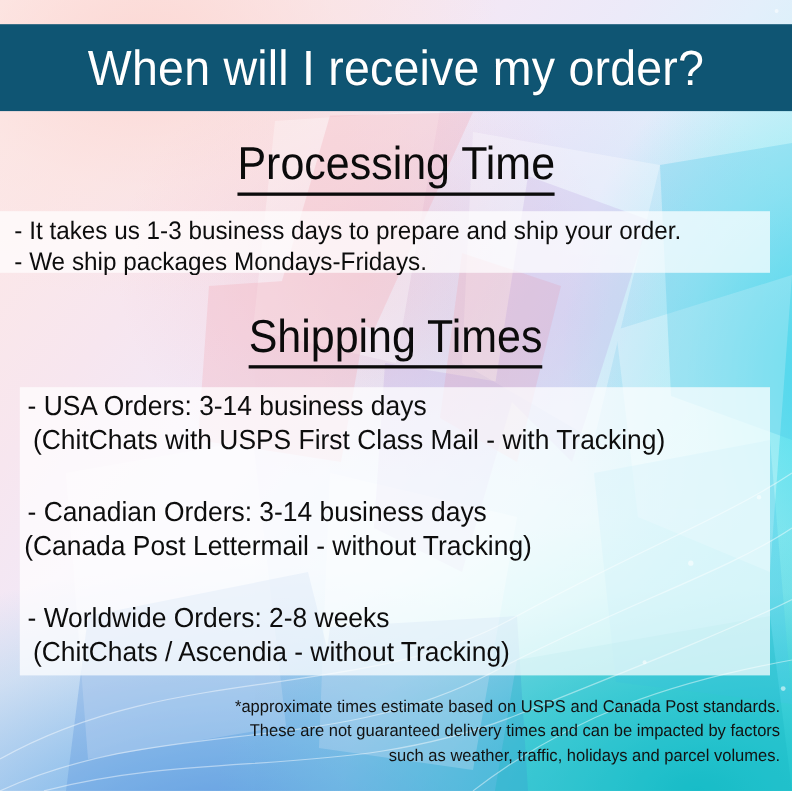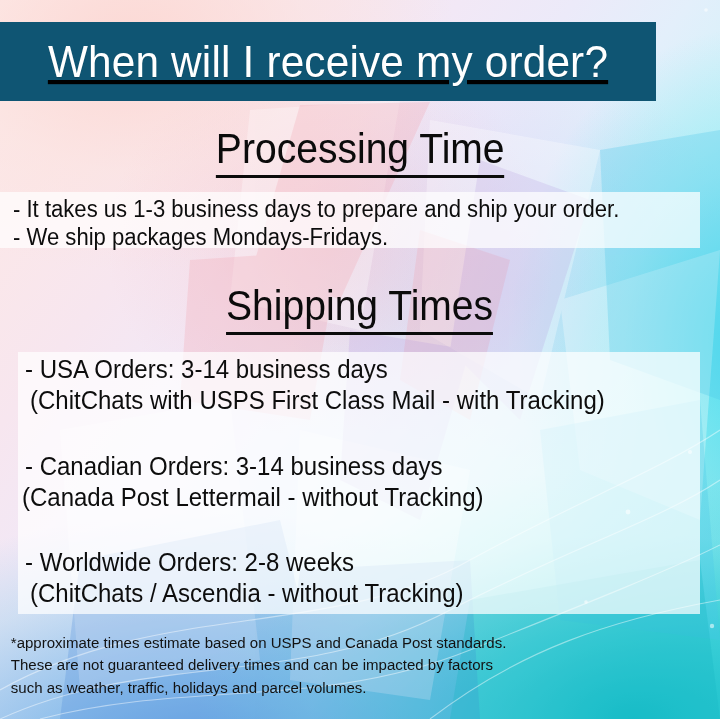--- a/index.html
+++ b/index.html
@@ -91,27 +91,26 @@
     inset: 0;
     width: 720px;
     height: 719px;
   }
 
   
   .header-bar {
     position: absolute;
     left: 0;
     top: 22px;
-    width: 656px;
+    width: 720px;
     height: 79px;
     background: #0f5573;
     display: flex;
     align-items: center;
     justify-content: center;
-    text-decoration: underline;
   }
   .header-title {
     color: #ffffff;
     font-size: 45px;
     line-height: 1;
     font-weight: 400;
     letter-spacing: 0.2px;
     font-family: "Liberation Sans Narrow", "Liberation Sans", "DejaVu Sans", sans-serif;
     transform: scaleX(0.94);
     white-space: nowrap;
@@ -186,21 +185,21 @@
   #ship-can-2   { left: 22px; top: 483px; }
   #ship-world-1 { left: 25px; top: 548px; }
   #ship-world-2 { left: 30px; top: 579px; }
 
   
   #footnote {
     position: absolute;
     left: 0;
     top: 632px;
     width: 720px;
-    text-align: left;
+    text-align: right;
     color: #121212;
     font-size: 15.5px;
     line-height: 1.45;
     font-family: "Liberation Sans Narrow", "Liberation Sans", "DejaVu Sans", sans-serif;
   }
   #footnote div { transform: scaleX(0.97); }
 </style>
 </head>
 <body>
 

